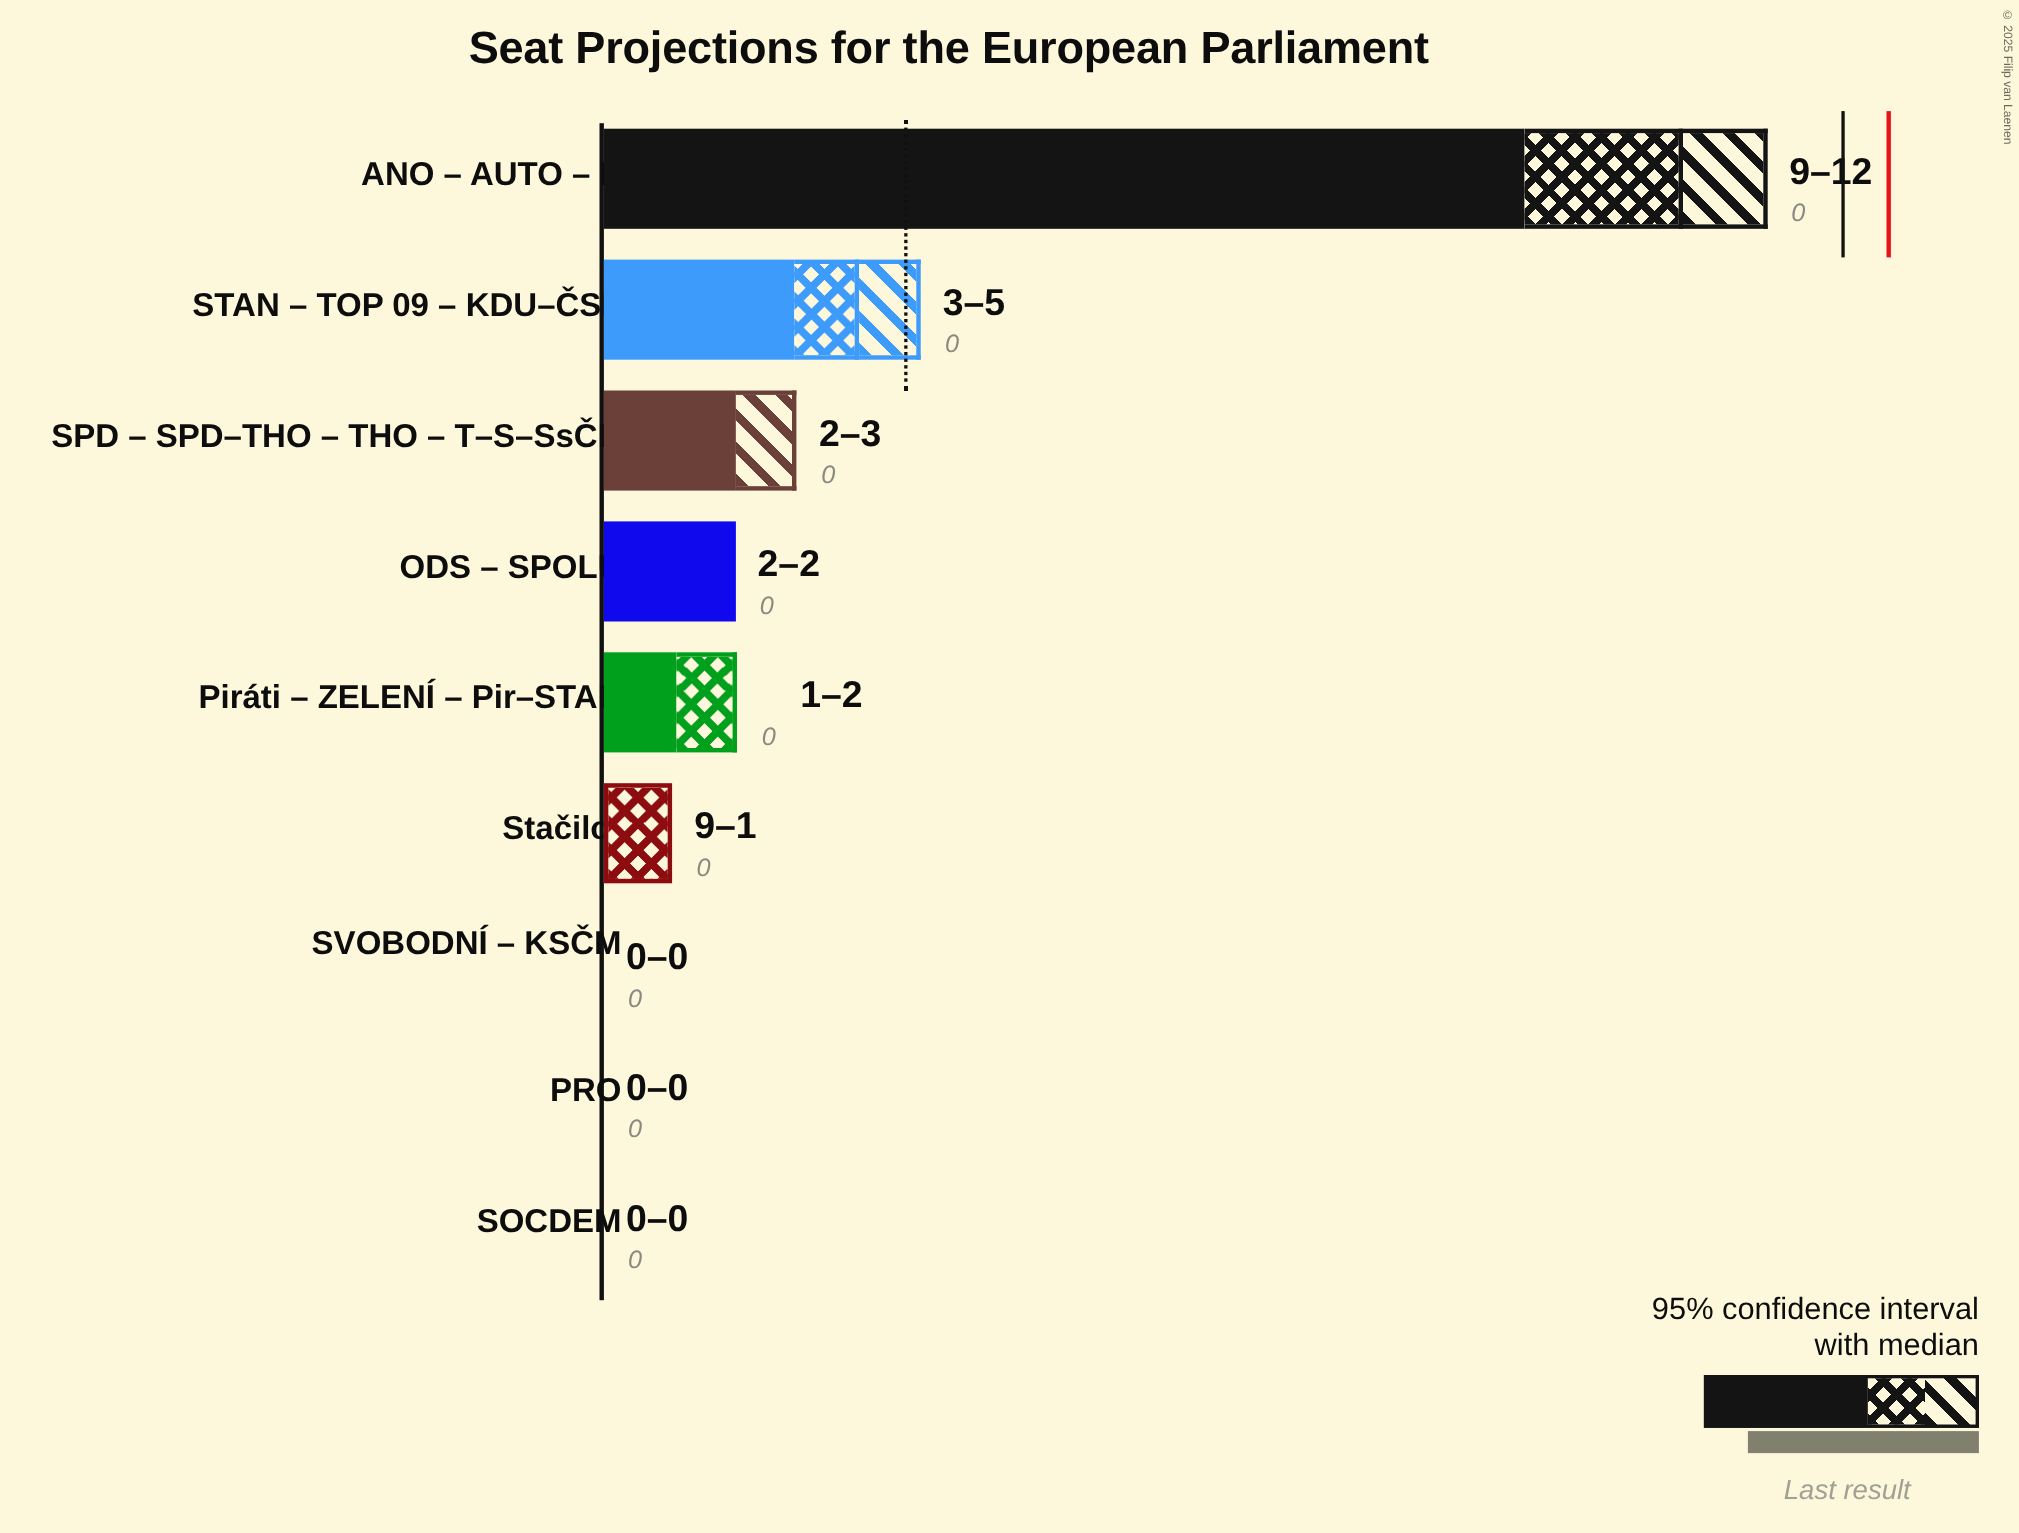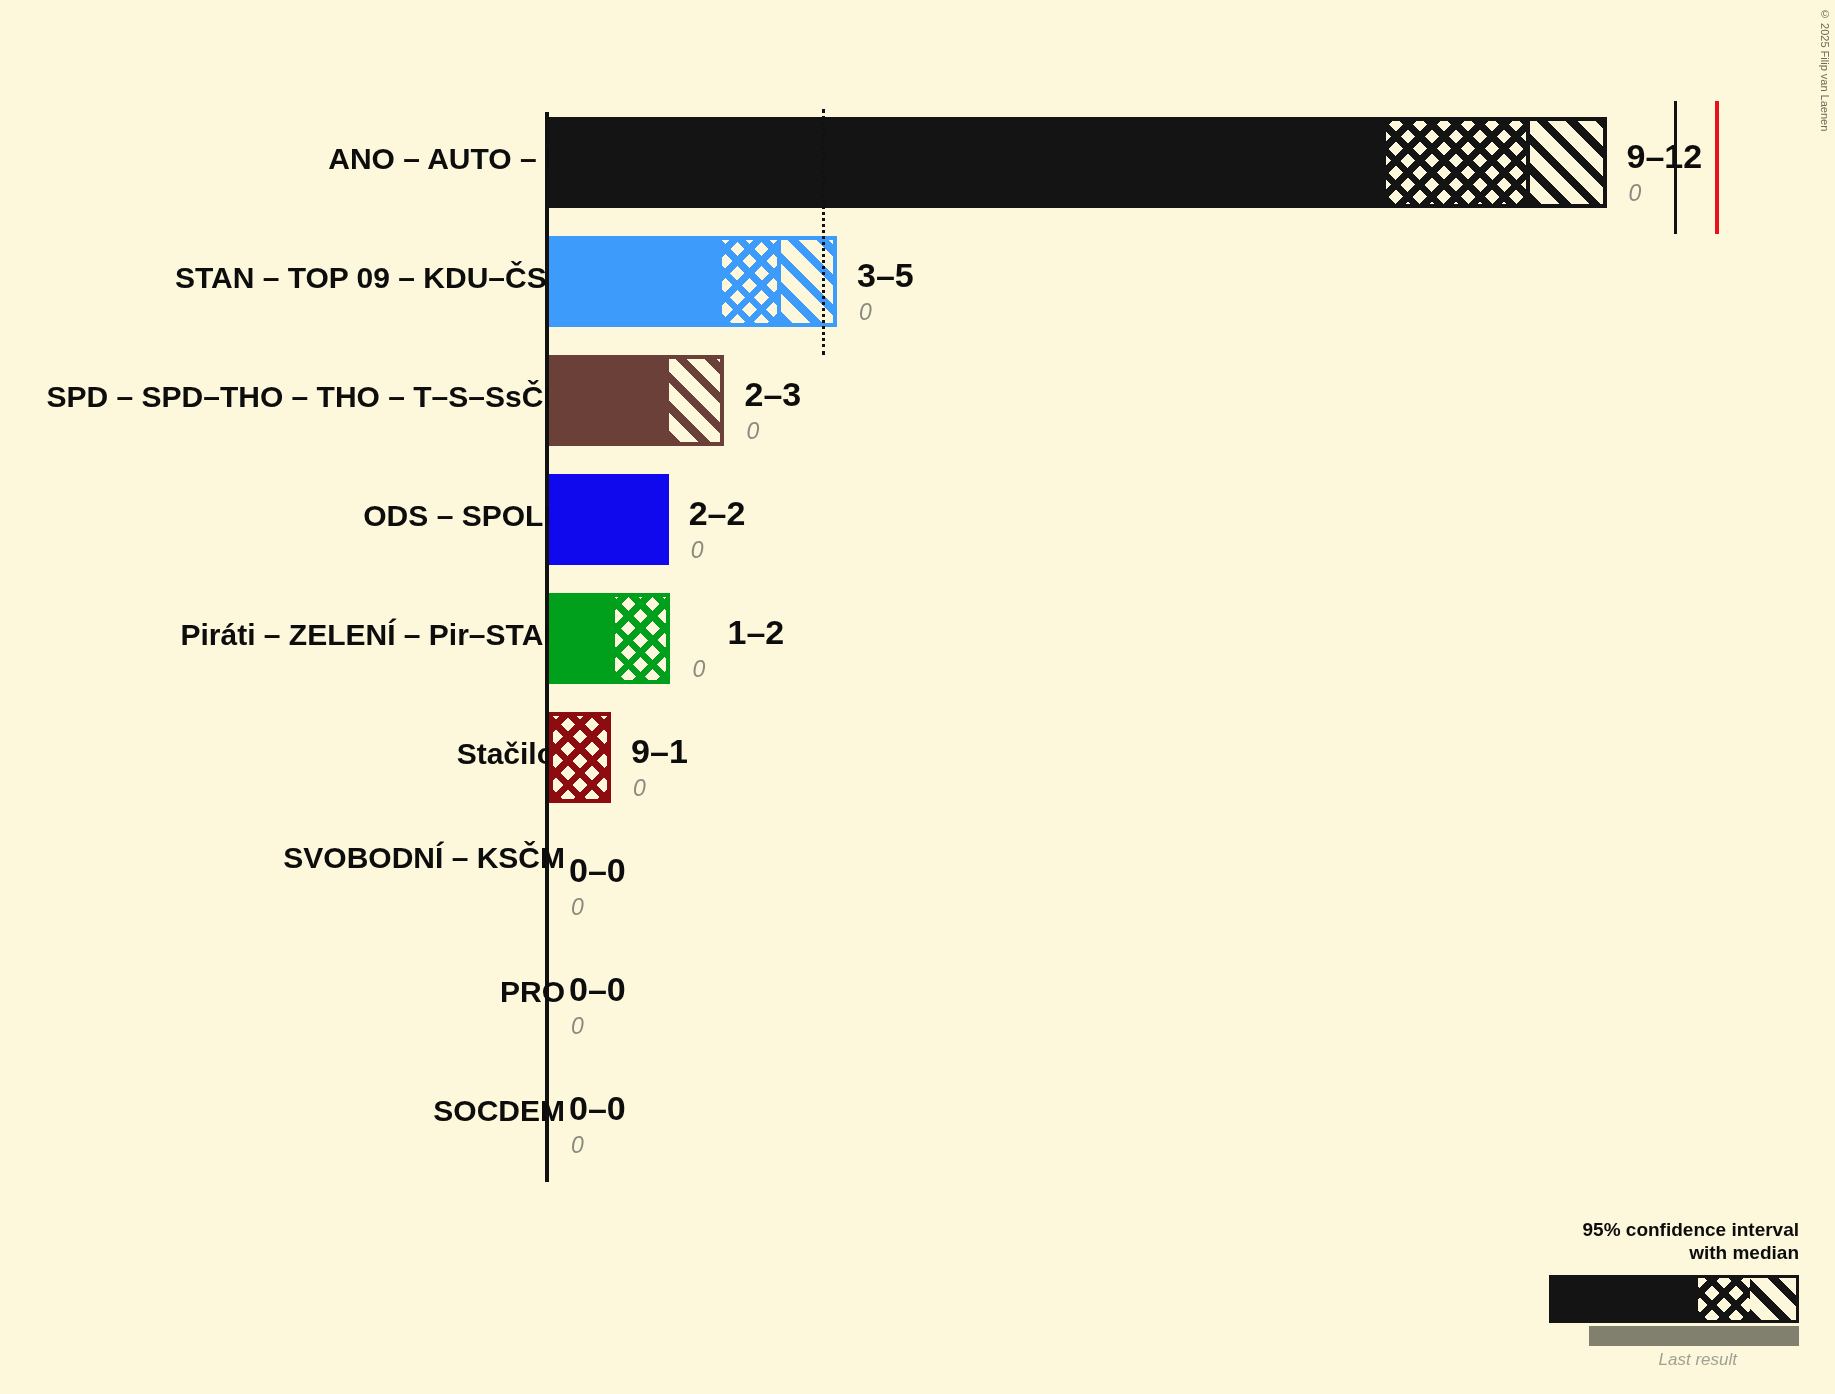--- a/index.html
+++ b/index.html
@@ -75,48 +75,49 @@
   .vline.dotted{
     width:0;border-left:3px dotted #111;
   }
 
   
   #legend{
     position:absolute;right:36px;bottom:24px;width:420px;
     text-align:right;
   }
   #legend .lg-title{
-    font-size:19px;font-weight:bold;color:#0d0d0d;line-height:1.2;
+    font-size:28px;font-weight:normal;color:#0d0d0d;line-height:1.2;
   }
   #legend .lg-bar{
     position:relative;margin-left:auto;margin-top:10px;
     width:250px;height:48px;
     border:3px solid #141414;box-sizing:border-box;
     background:#141414;
   }
   #legend .lg-bar .lg-cross{
     position:absolute;top:0;bottom:0;left:146px;width:52px;
   }
   #legend .lg-bar .lg-diag{
     position:absolute;top:0;bottom:0;left:198px;right:0;
   }
   #legend .lg-last{
     margin-left:auto;margin-top:3px;
     width:210px;height:20px;background:#81806f;
   }
   #legend .lg-last-label{
-    margin-top:4px;margin-right:62px;
-    font-size:17px;font-style:italic;color:#a0a094;
+    margin-top:20px;margin-right:62px;
+    font-size:25px;font-style:italic;color:#a0a094;
   }
 </style>
 </head>
 <body style="background: rgb(253, 248, 220);">
 
 <div id="chart-root">
 
+  <div class="title">Seat Projections for the European Parliament</div>
   <div class="copyright">© 2025 Filip van Laenen</div>
 
   <div id="plot">
     <div id="axis-line" style="background: rgb(17, 17, 17);"></div>
     <div id="rows-container">
         <div class="row" style="top: 5px; height: 91px;">
           <div class="row-label" style="top: 24.5px;">ANO – AUTO – P</div>
           <div class="bar-wrap" style="top: 0px; height: 91px; width: 1057.5px;">
             <div class="seg solid" style="left: 0px; width: 837px; background: rgb(20, 20, 20);"></div>
             <div class="seg cross" style="left: 837px; width: 144px; background: repeating-linear-gradient(45deg, rgb(20, 20, 20) 0px, rgb(20, 20, 20) 7px, transparent 7px, transparent 17px), repeating-linear-gradient(-45deg, rgb(20, 20, 20) 0px, rgb(20, 20, 20) 7px, transparent 7px, transparent 17px), rgb(253, 248, 220); border-top: 4px solid rgb(20, 20, 20); border-bottom: 4px solid rgb(20, 20, 20); border-right: 4px solid rgb(20, 20, 20);"></div>

